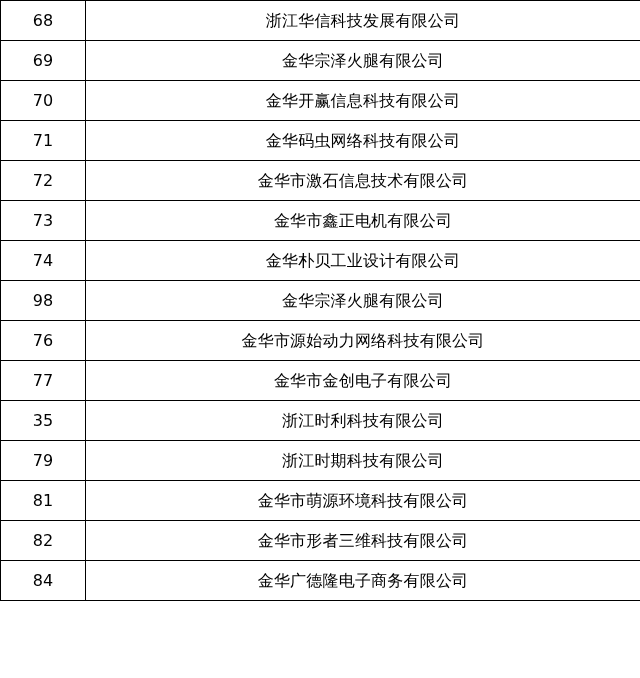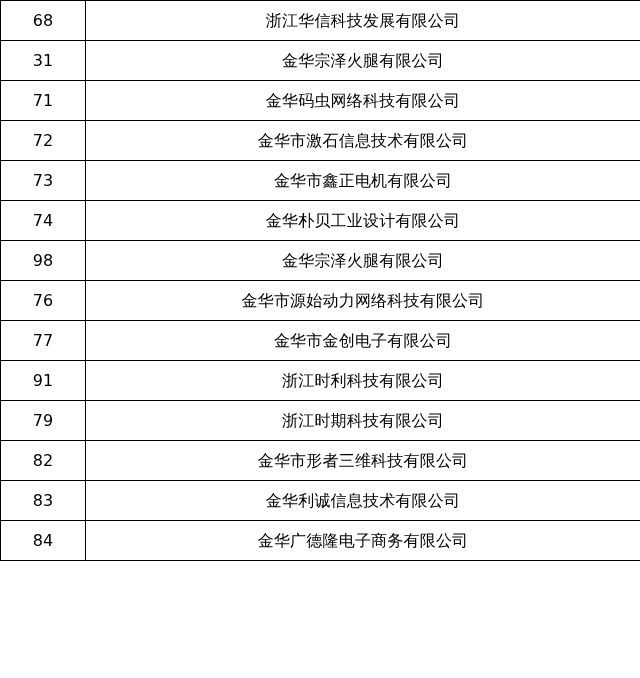--- a/index.html
+++ b/index.html
@@ -46,22 +46,26 @@
 </head>
 <body>
 
 <table class="doc-table">
   <tbody>
     <tr>
       <td class="col-index cell-index">68</td>
       <td class="col-name cell-name">浙江华信科技发展有限公司</td>
     </tr>
     <tr>
-      <td class="col-index cell-index">31</td>
+      <td class="col-index cell-index">69</td>
       <td class="col-name cell-name">金华宗泽火腿有限公司</td>
+    </tr>
+    <tr>
+      <td class="col-index cell-index">70</td>
+      <td class="col-name cell-name">金华开赢信息科技有限公司</td>
     </tr>
     <tr>
       <td class="col-index cell-index">71</td>
       <td class="col-name cell-name">金华码虫网络科技有限公司</td>
     </tr>
     <tr>
       <td class="col-index cell-index">72</td>
       <td class="col-name cell-name">金华市激石信息技术有限公司</td>
     </tr>
     <tr>
@@ -78,33 +82,33 @@
     </tr>
     <tr>
       <td class="col-index cell-index">76</td>
       <td class="col-name cell-name">金华市源始动力网络科技有限公司</td>
     </tr>
     <tr>
       <td class="col-index cell-index">77</td>
       <td class="col-name cell-name">金华市金创电子有限公司</td>
     </tr>
     <tr>
-      <td class="col-index cell-index">91</td>
+      <td class="col-index cell-index">35</td>
       <td class="col-name cell-name">浙江时利科技有限公司</td>
     </tr>
     <tr>
       <td class="col-index cell-index">79</td>
       <td class="col-name cell-name">浙江时期科技有限公司</td>
     </tr>
     <tr>
+      <td class="col-index cell-index">81</td>
+      <td class="col-name cell-name">金华市萌源环境科技有限公司</td>
+    </tr>
+    <tr>
       <td class="col-index cell-index">82</td>
       <td class="col-name cell-name">金华市形者三维科技有限公司</td>
-    </tr>
-    <tr>
-      <td class="col-index cell-index">83</td>
-      <td class="col-name cell-name">金华利诚信息技术有限公司</td>
     </tr>
     <tr>
       <td class="col-index cell-index">84</td>
       <td class="col-name cell-name">金华广德隆电子商务有限公司</td>
     </tr>
   </tbody>
 </table>
 
 </body></html>

